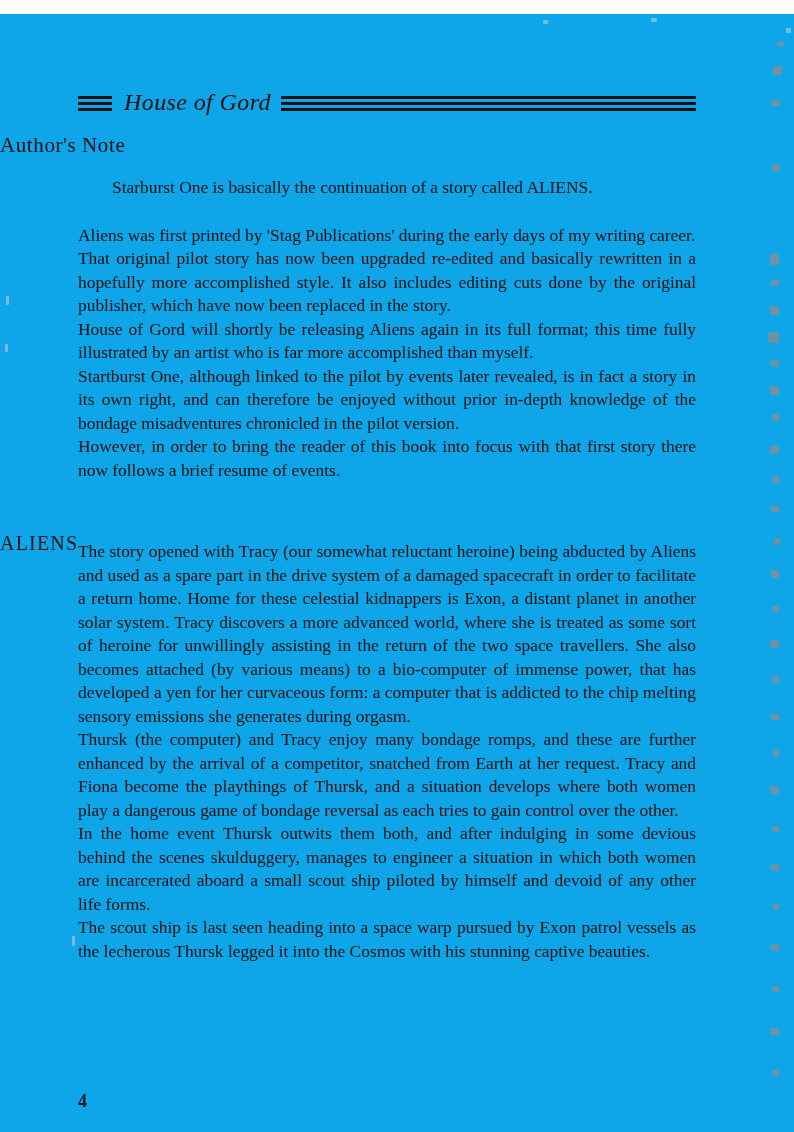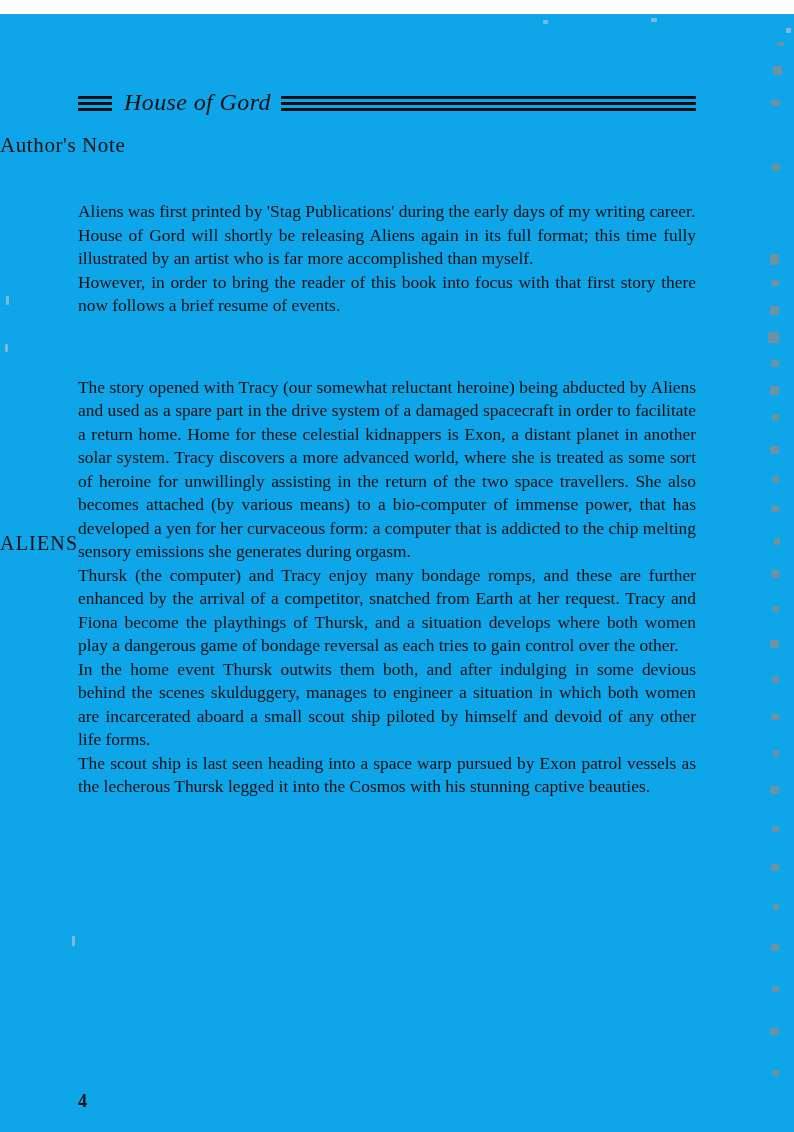--- a/index.html
+++ b/index.html
@@ -151,28 +151,31 @@
         <i></i>
     </span>
   </div>
 
   <h1 id="authors-note-heading" class="section-heading">Author's Note</h1>
 
   <h1 id="aliens-heading" class="section-heading">ALIENS</h1>
 
   <div class="body-col">
 
+    <p class="indent">Starburst One is basically the continuation of a story called ALIENS.</p>
 
     <div class="gap-lg"></div>
 
     <p>Aliens was first printed by 'Stag Publications' during the early days of my writing career.</p>
 
+    <p>That original pilot story has now been upgraded re-edited and basically rewritten in a hopefully more accomplished style. It also includes editing cuts done by the original publisher, which have now been replaced in the story.</p>
 
     <p>House of Gord will shortly be releasing Aliens again in its full format;  this time fully illustrated by an artist who is far more accomplished than myself.</p>
 
+    <p>Startburst One, although linked to the pilot by events later revealed,  is in fact a story in its own right,  and can therefore be enjoyed without prior in-depth knowledge of the bondage misadventures chronicled in the pilot version.</p>
 
     <p>However, in order to bring the reader of this book into focus with that first story there now follows a brief resume of events.</p>
 
     <div class="gap-lg"></div>
     <div class="heading-slot"></div>
 
     <p>The story opened with Tracy (our somewhat reluctant heroine) being abducted by Aliens and used as a spare part in the drive system of a damaged spacecraft in order to facilitate a return home. Home for these celestial kidnappers is Exon, a distant planet in another solar system.  Tracy discovers a more advanced world, where she is treated as some sort of heroine for unwillingly assisting in the return of the two space travellers.  She also becomes attached (by various means) to a bio-computer of immense power, that has developed a yen for her curvaceous form: a computer that is addicted to the chip melting sensory emissions she generates during orgasm.</p>
 
     <p>Thursk (the computer) and Tracy enjoy many bondage romps,  and these are further enhanced by the arrival of a competitor, snatched from Earth at her request. Tracy and Fiona become the playthings of Thursk, and a situation develops where both women play a dangerous game of bondage reversal as each tries to gain control over the other.</p>
 

